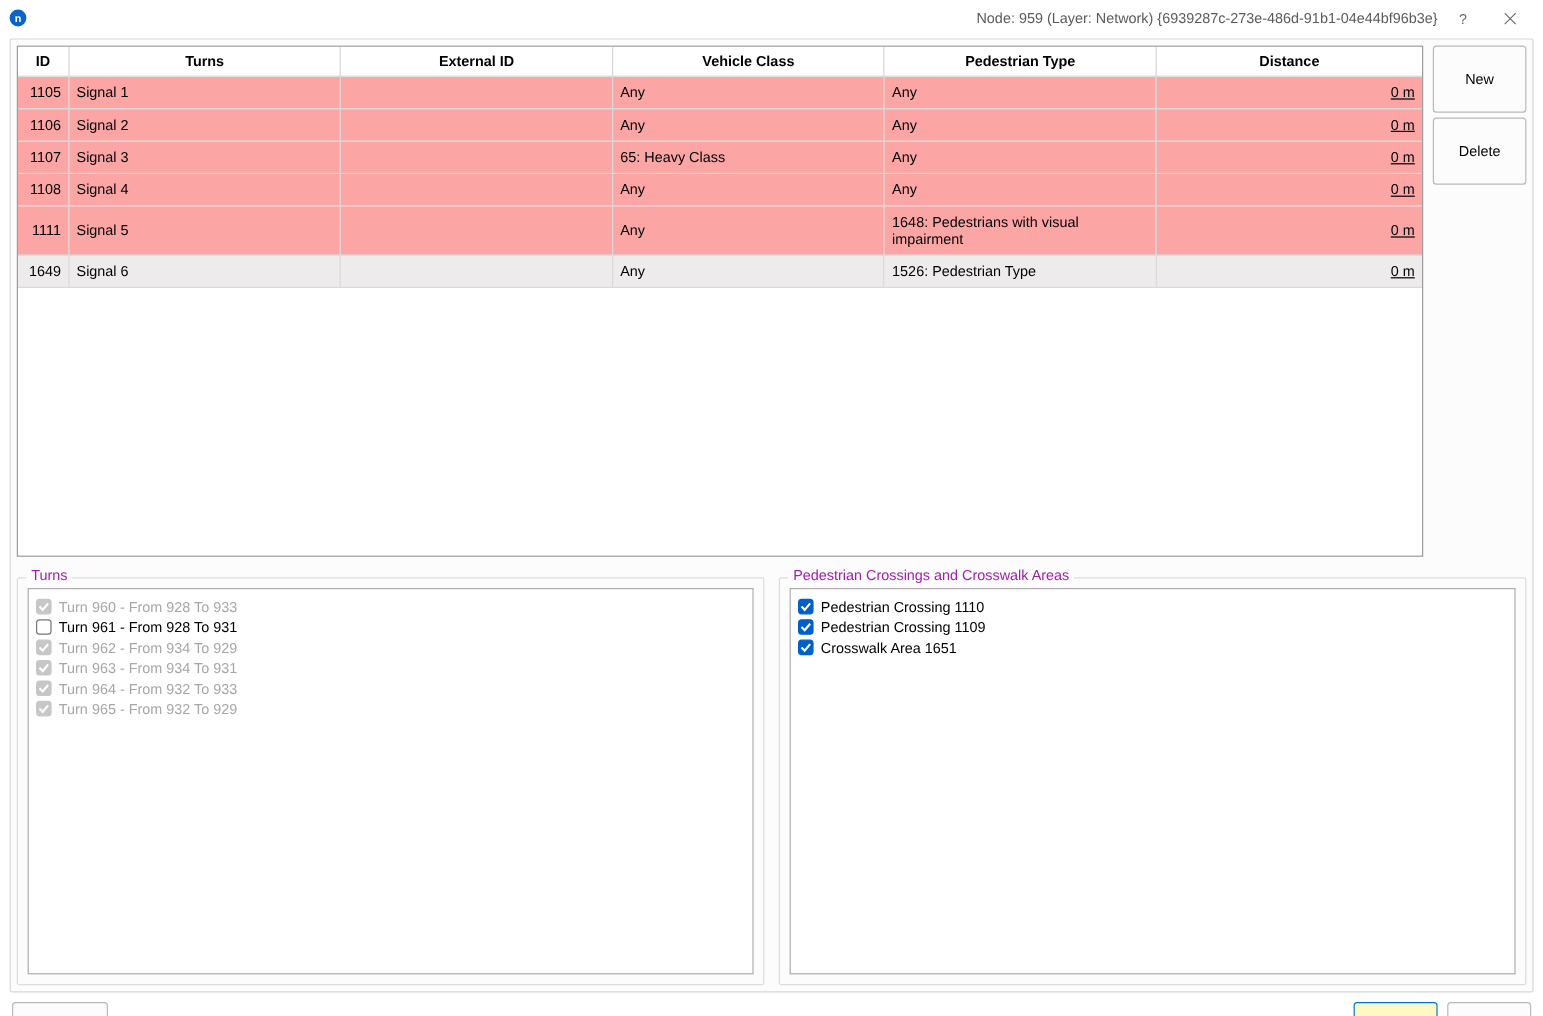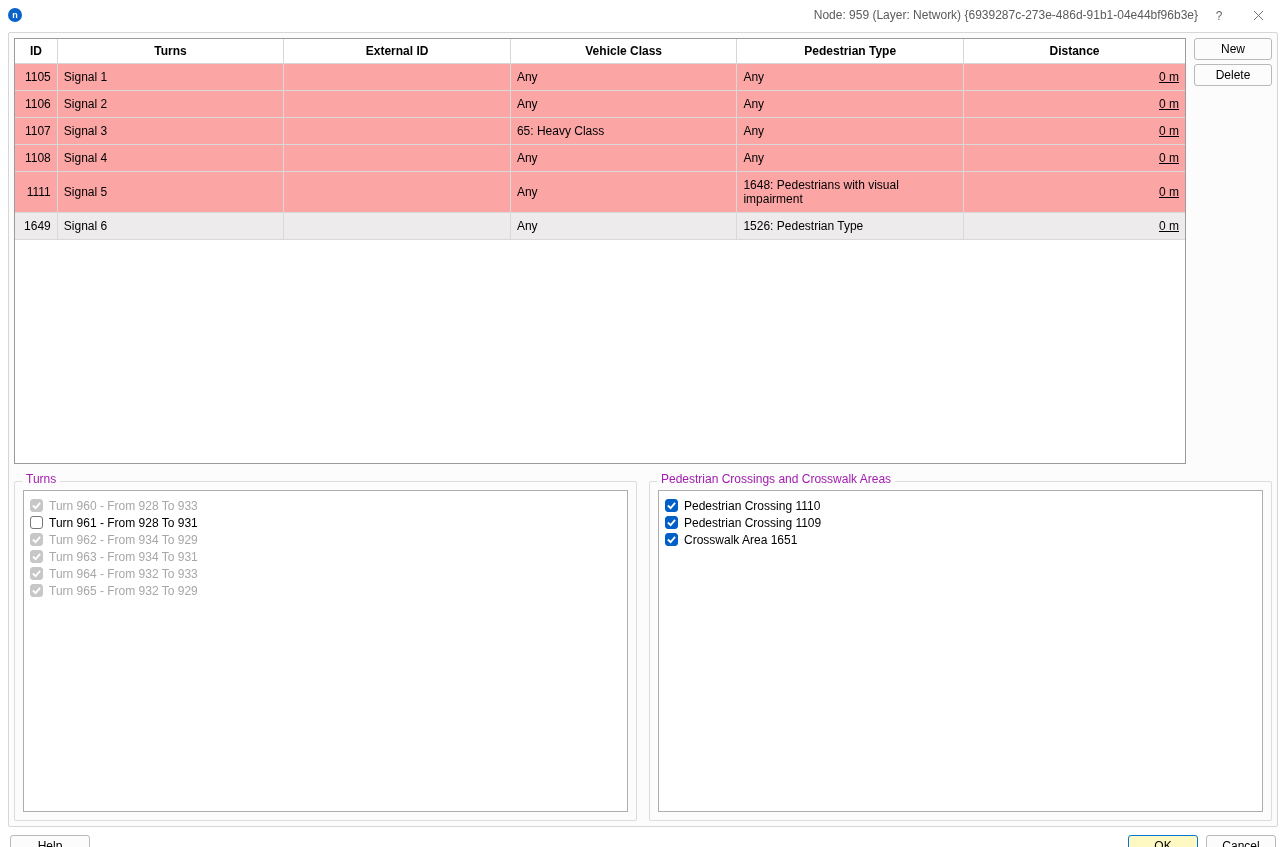--- a/index.html
+++ b/index.html
@@ -132,21 +132,21 @@
   .side-buttons {
     display: flex;
     flex-direction: column;
     gap: 4px;
     width: 78px;
   }
   .btn {
     border: 1px solid #b9b9b9;
     border-radius: 3px;
     background: #fcfcfc;
-    padding: 3px 0;
+    padding: 20px 0;
     font-size: 12px;
     text-align: center;
     color: #000;
   }
   .btn.primary {
     border: 1px solid #0178d6;
     background: #fef9c3;
   }
 
   

